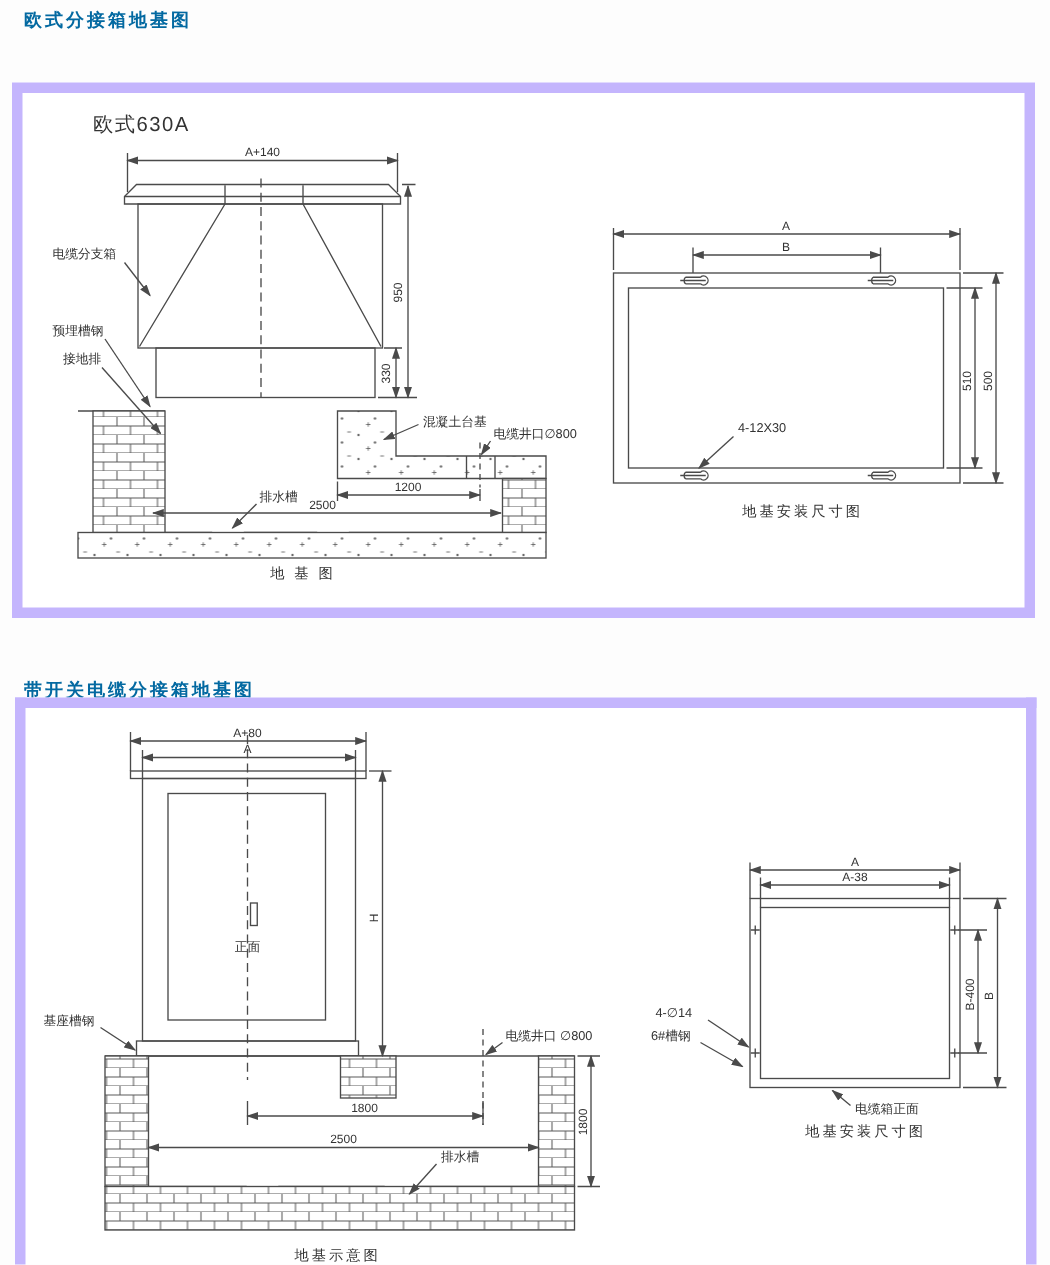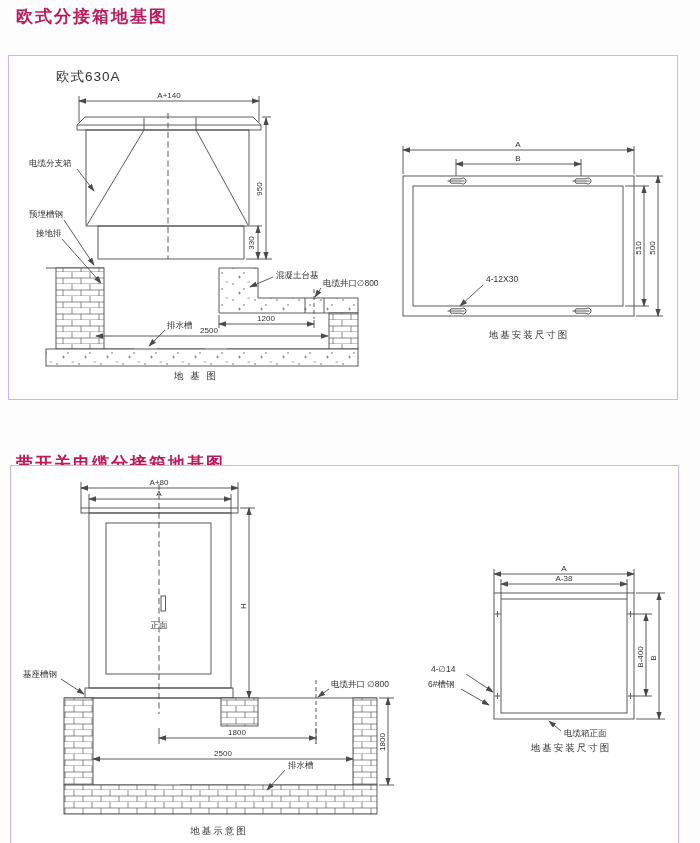--- a/index.html
+++ b/index.html
@@ -1,20 +1,20 @@
 <!DOCTYPE html>
 <html><head>
 <meta charset="utf-8">
 <style>
   html,body{margin:0;padding:0;}
   body{width:700px;height:843px;position:relative;background:#fdfdfd;overflow:hidden;
        font-family:"Liberation Sans","DejaVu Sans",sans-serif;}
-  .sec-title{position:absolute;left:16px;font-size:17px;font-weight:bold;color:#be185d;
+  .sec-title{position:absolute;left:16px;font-size:12px;font-weight:bold;color:#0369a1;
              letter-spacing:2px;}
-  .panel{position:absolute;background:#ffffff;border:1px solid #c4b5fd;}
+  .panel{position:absolute;background:#ffffff;border:7px solid #c4b5fd;}
   svg{display:block;}
   svg text{fill:#333;font-family:"Liberation Sans","DejaVu Sans",sans-serif;}
   .ln{stroke:#4a4a4a;stroke-width:0.9;fill:none;}
   .fillpat{stroke:#4a4a4a;stroke-width:0.9;}
   .dash{stroke-dasharray:6,3.5;}
   .dash2{stroke-dasharray:4,3;}
   .dim{font-size:8px;}
   .lbl{font-size:8.5px;}
   .cap{font-size:9.5px;letter-spacing:2px;}
   .model{font-size:13.5px;letter-spacing:1px;}

